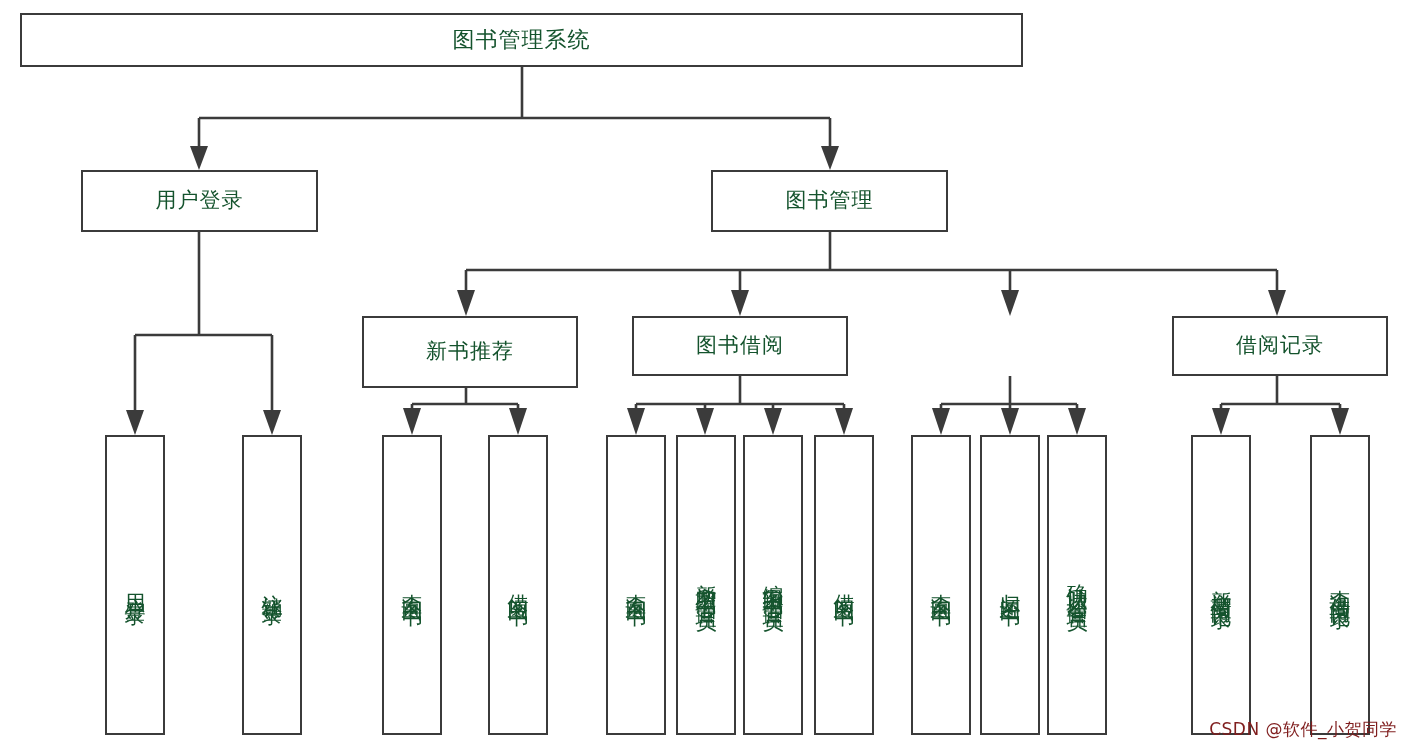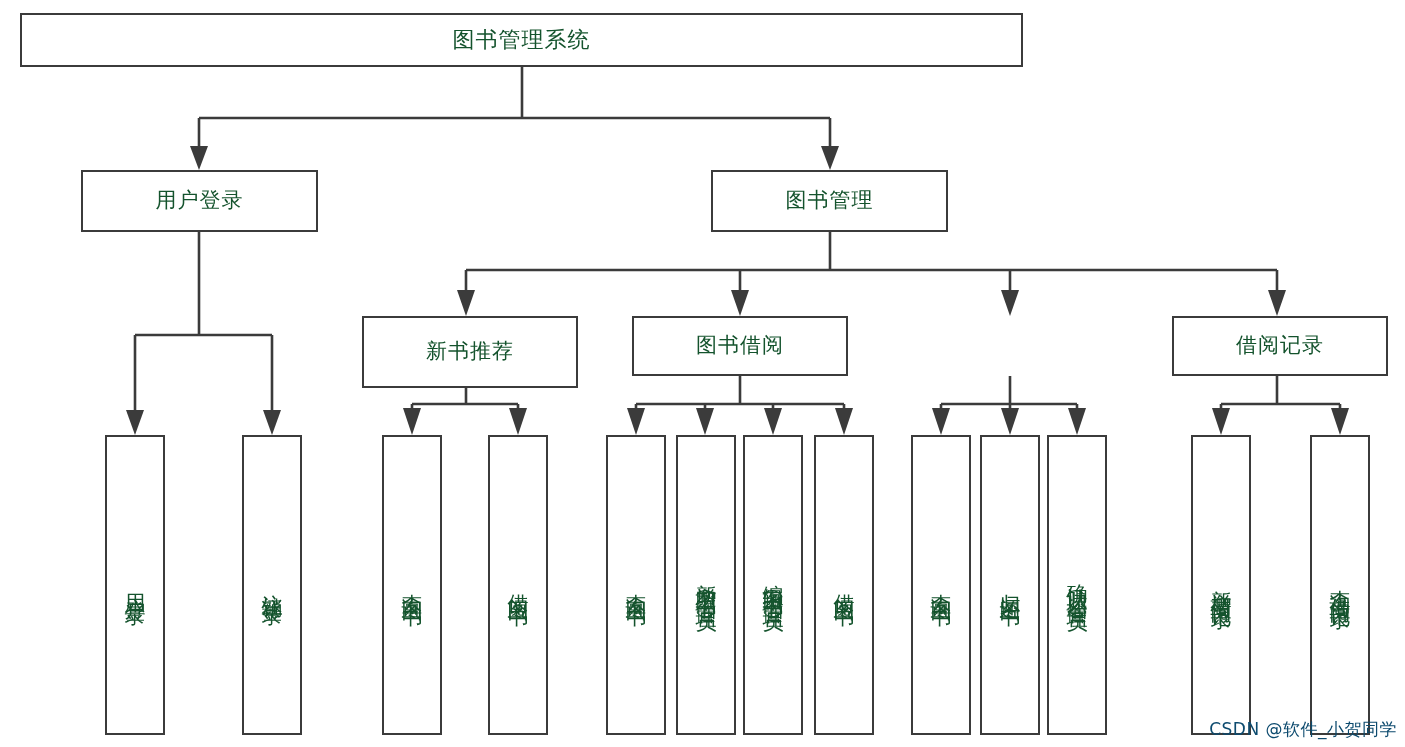--- a/index.html
+++ b/index.html
@@ -50,21 +50,21 @@
   svg.links{
     position:absolute;left:0;top:0;width:1405px;height:747px;
     pointer-events:none;
   }
   .lk{stroke:#3b3b3b;stroke-width:2.6;fill:none;}
   .ah{fill:#3b3b3b;}
   .watermark{
     position:absolute;
     right:8px;bottom:6px;
     font-size:17px;
-    color:#0c4a6e;
+    color:#7f1d1d;
     letter-spacing:.5px;
     white-space:nowrap;
     user-select:none;
   }
 </style>
 </head>
 <body>
 
 <div id="diagram">
 

